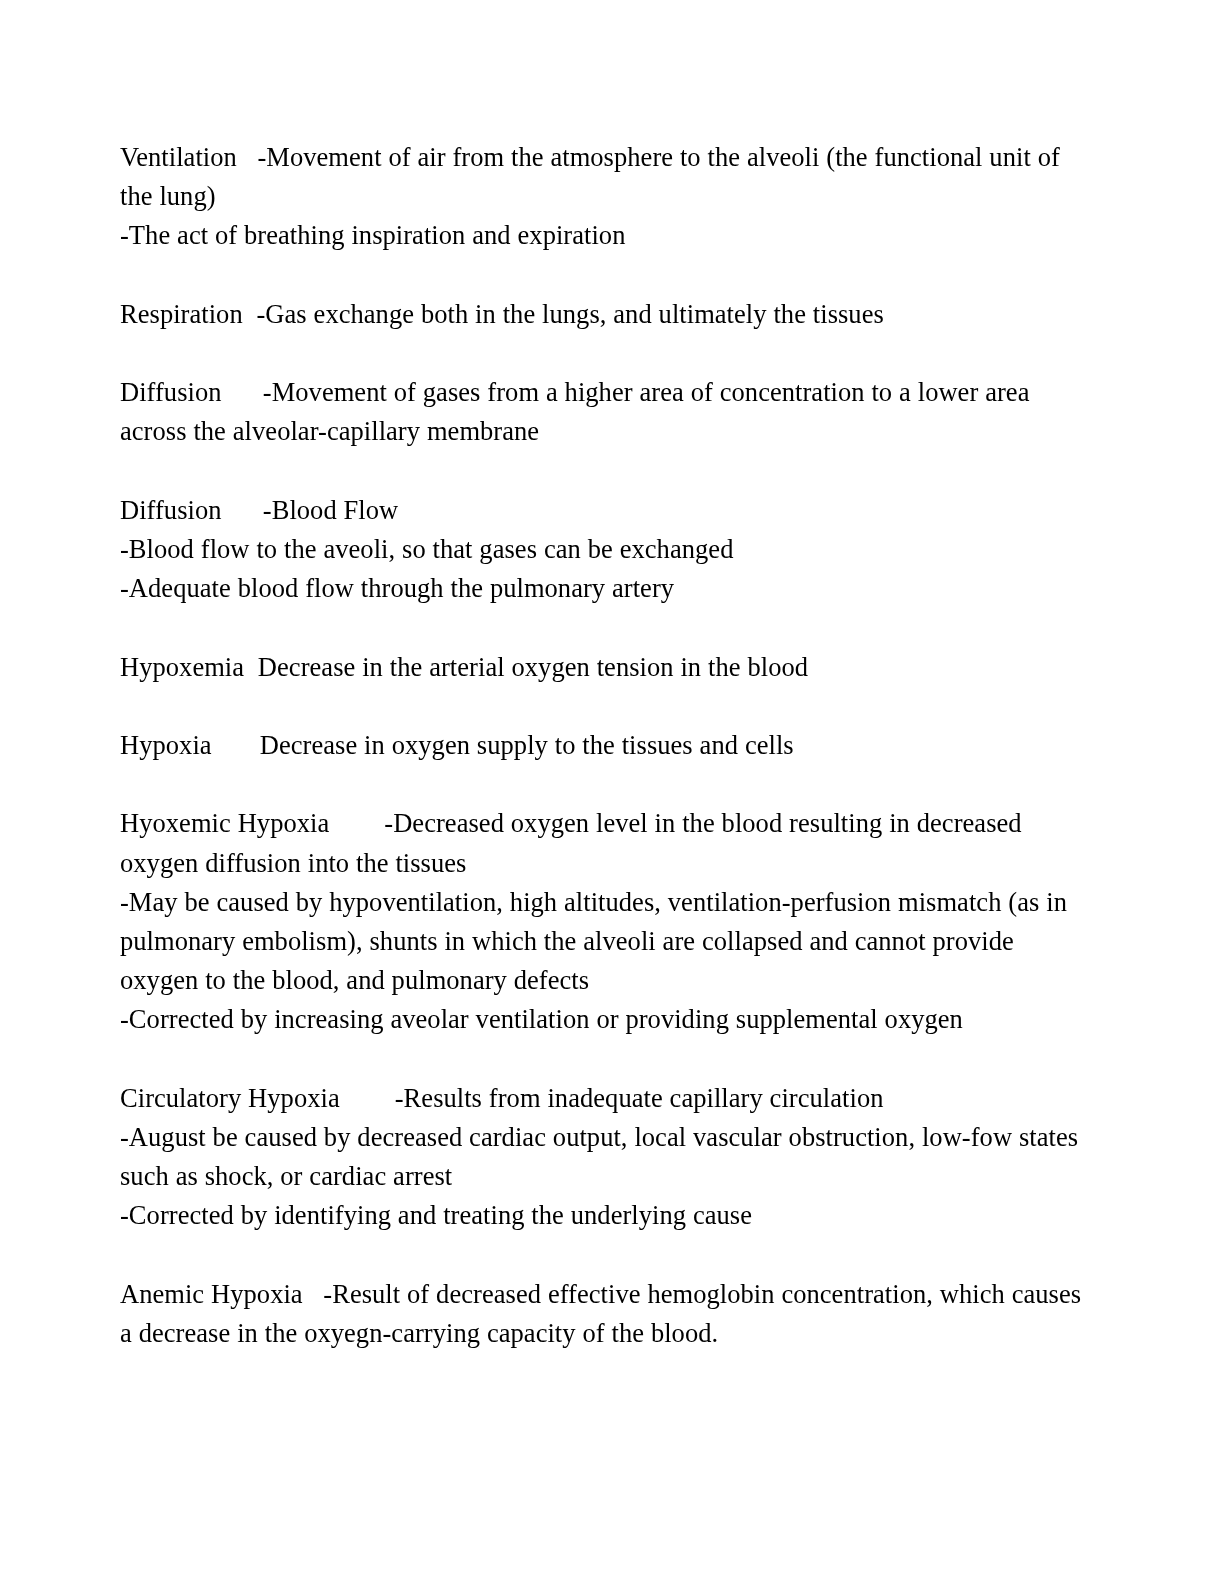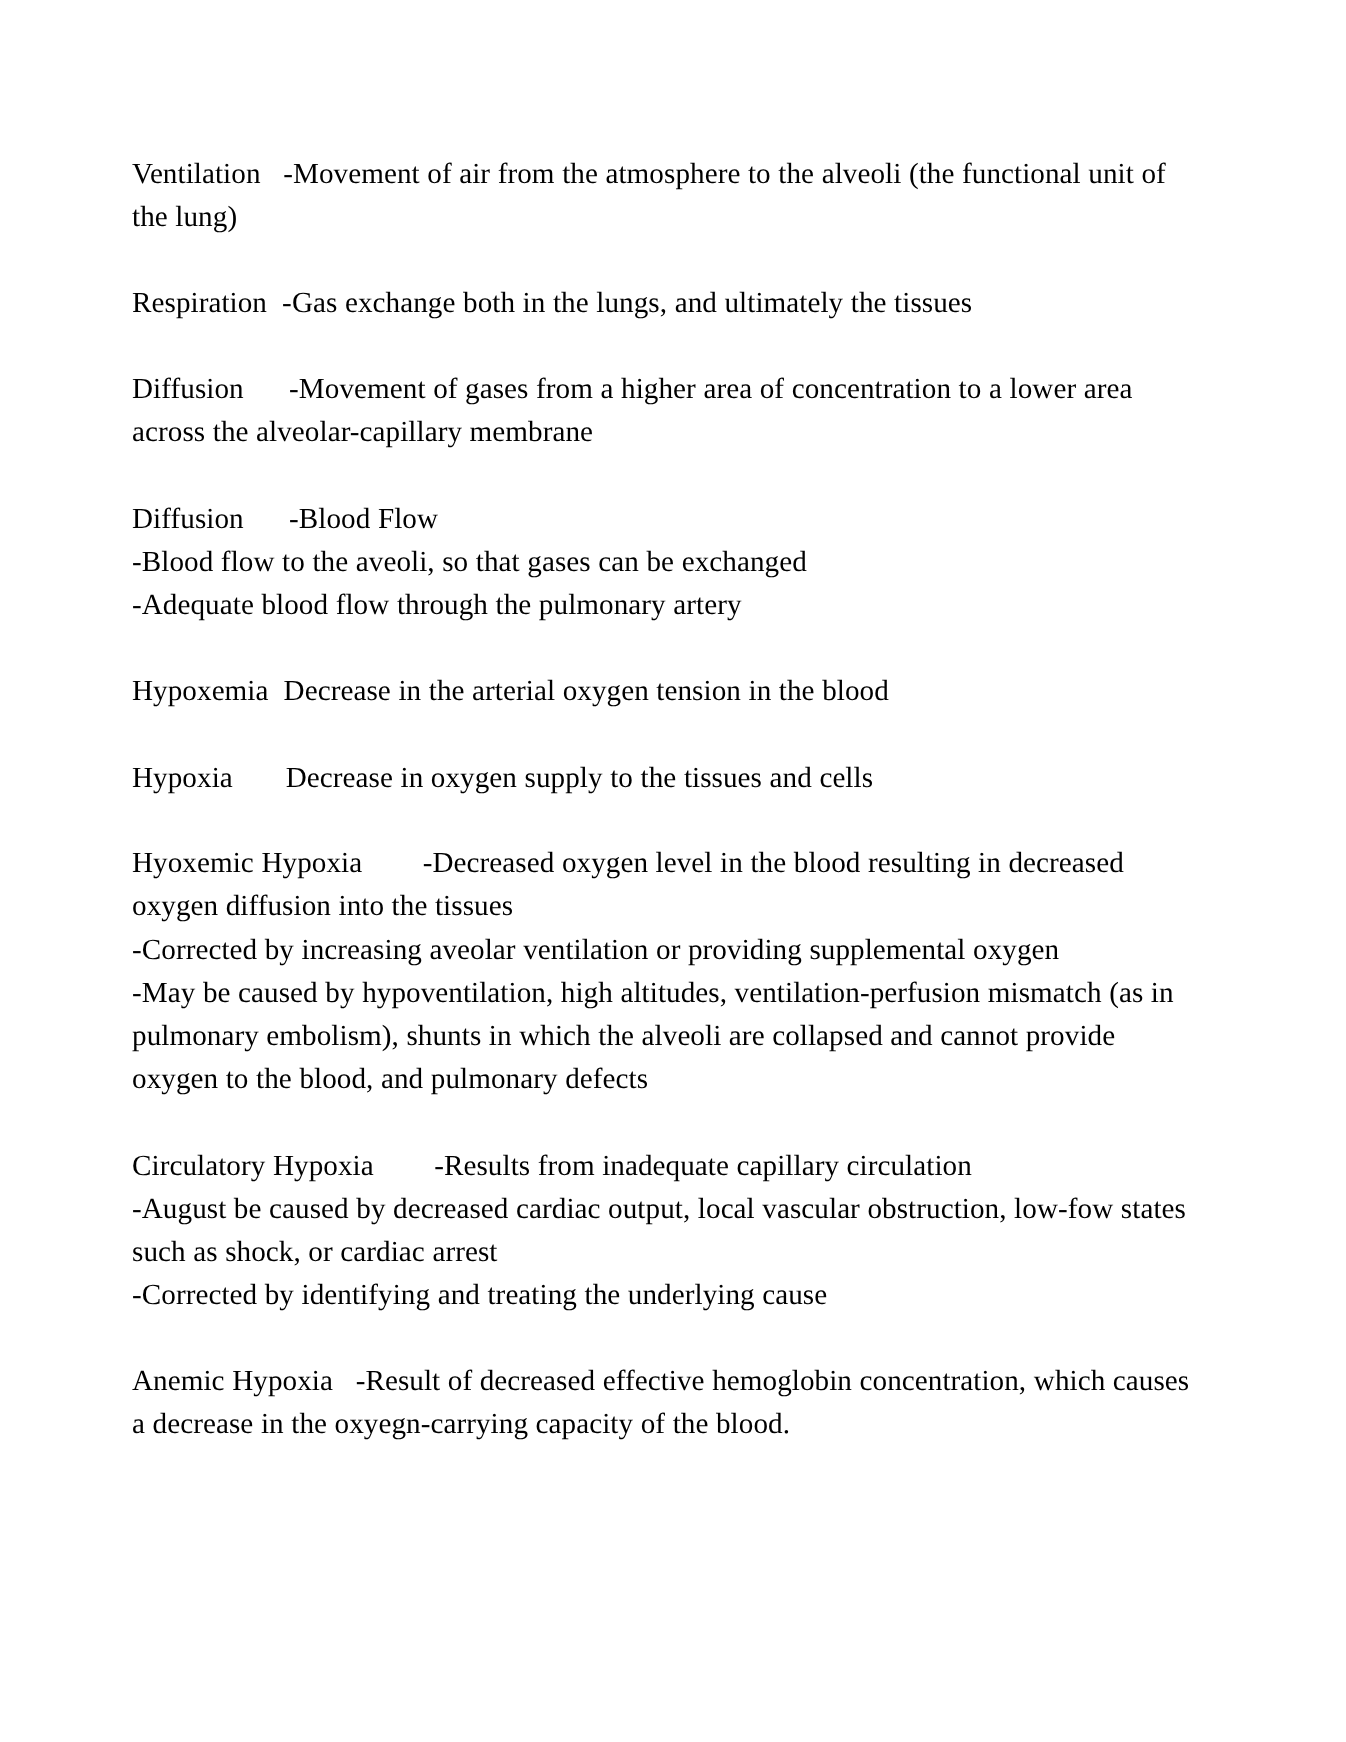--- a/index.html
+++ b/index.html
@@ -41,20 +41,21 @@
   }
 </style>
 </head>
 <body>
 
 <div class="page">
   <div class="doc-body">
 
     <div class="block">
       <p class="line">Ventilation   -Movement of air from the atmosphere to the alveoli (the functional unit of the lung)</p>
+      <p class="line">-The act of breathing inspiration and expiration</p>
     </div>
 
     <div class="block">
       <p class="line">Respiration  -Gas exchange both in the lungs, and ultimately the tissues</p>
     </div>
 
     <div class="block">
       <p class="line">Diffusion      -Movement of gases from a higher area of concentration to a lower area across the alveolar-capillary membrane</p>
     </div>
 
@@ -67,22 +68,22 @@
     <div class="block">
       <p class="line">Hypoxemia  Decrease in the arterial oxygen tension in the blood</p>
     </div>
 
     <div class="block">
       <p class="line">Hypoxia       Decrease in oxygen supply to the tissues and cells</p>
     </div>
 
     <div class="block">
       <p class="line">Hyoxemic Hypoxia        -Decreased oxygen level in the blood resulting in decreased oxygen diffusion into the tissues</p>
+      <p class="line">-May be caused by hypoventilation, high altitudes, ventilation-perfusion mismatch (as in pulmonary embolism), shunts in which the alveoli are collapsed and cannot provide oxygen to the blood, and pulmonary defects</p>
       <p class="line">-Corrected by increasing aveolar ventilation or providing supplemental oxygen</p>
-      <p class="line">-May be caused by hypoventilation, high altitudes, ventilation-perfusion mismatch (as in pulmonary embolism), shunts in which the alveoli are collapsed and cannot provide oxygen to the blood, and pulmonary defects</p>
     </div>
 
     <div class="block">
       <p class="line">Circulatory Hypoxia        -Results from inadequate capillary circulation</p>
       <p class="line">-August be caused by decreased cardiac output, local vascular obstruction, low-fow states such as shock, or cardiac arrest</p>
       <p class="line">-Corrected by identifying and treating the underlying cause</p>
     </div>
 
     <div class="block">
       <p class="line">Anemic Hypoxia   -Result of decreased effective hemoglobin concentration, which causes a decrease in the oxyegn-carrying capacity of the blood.</p>

